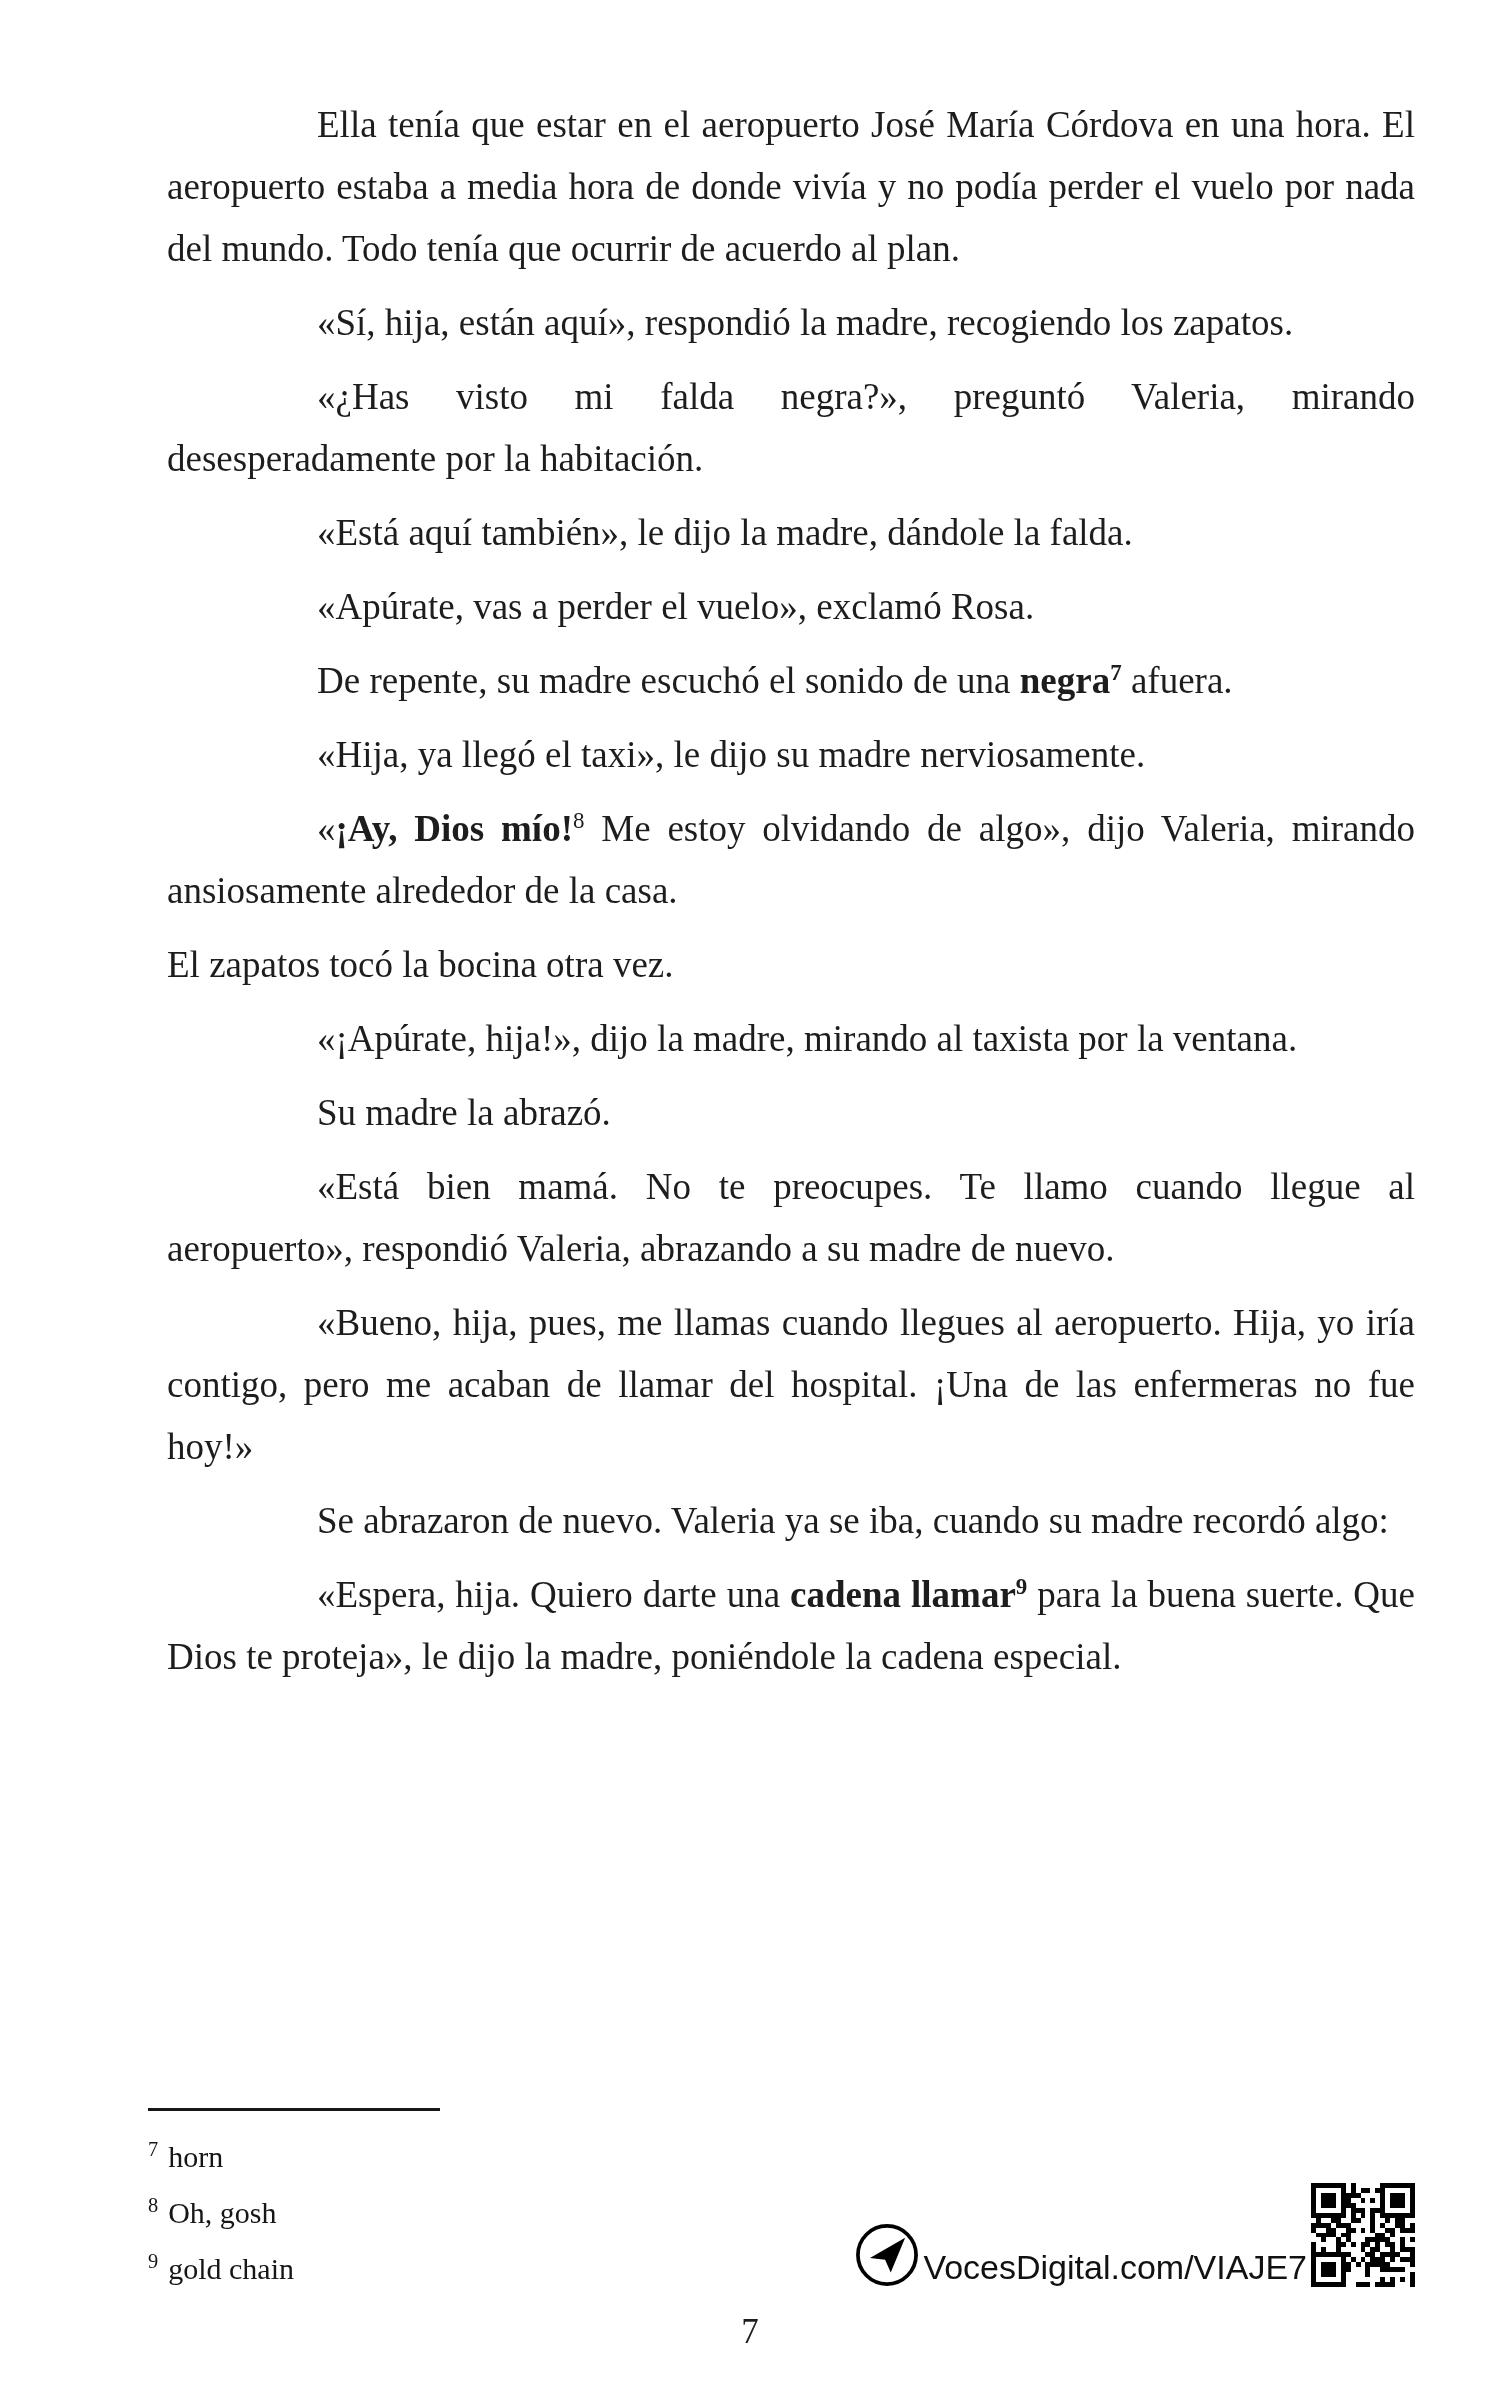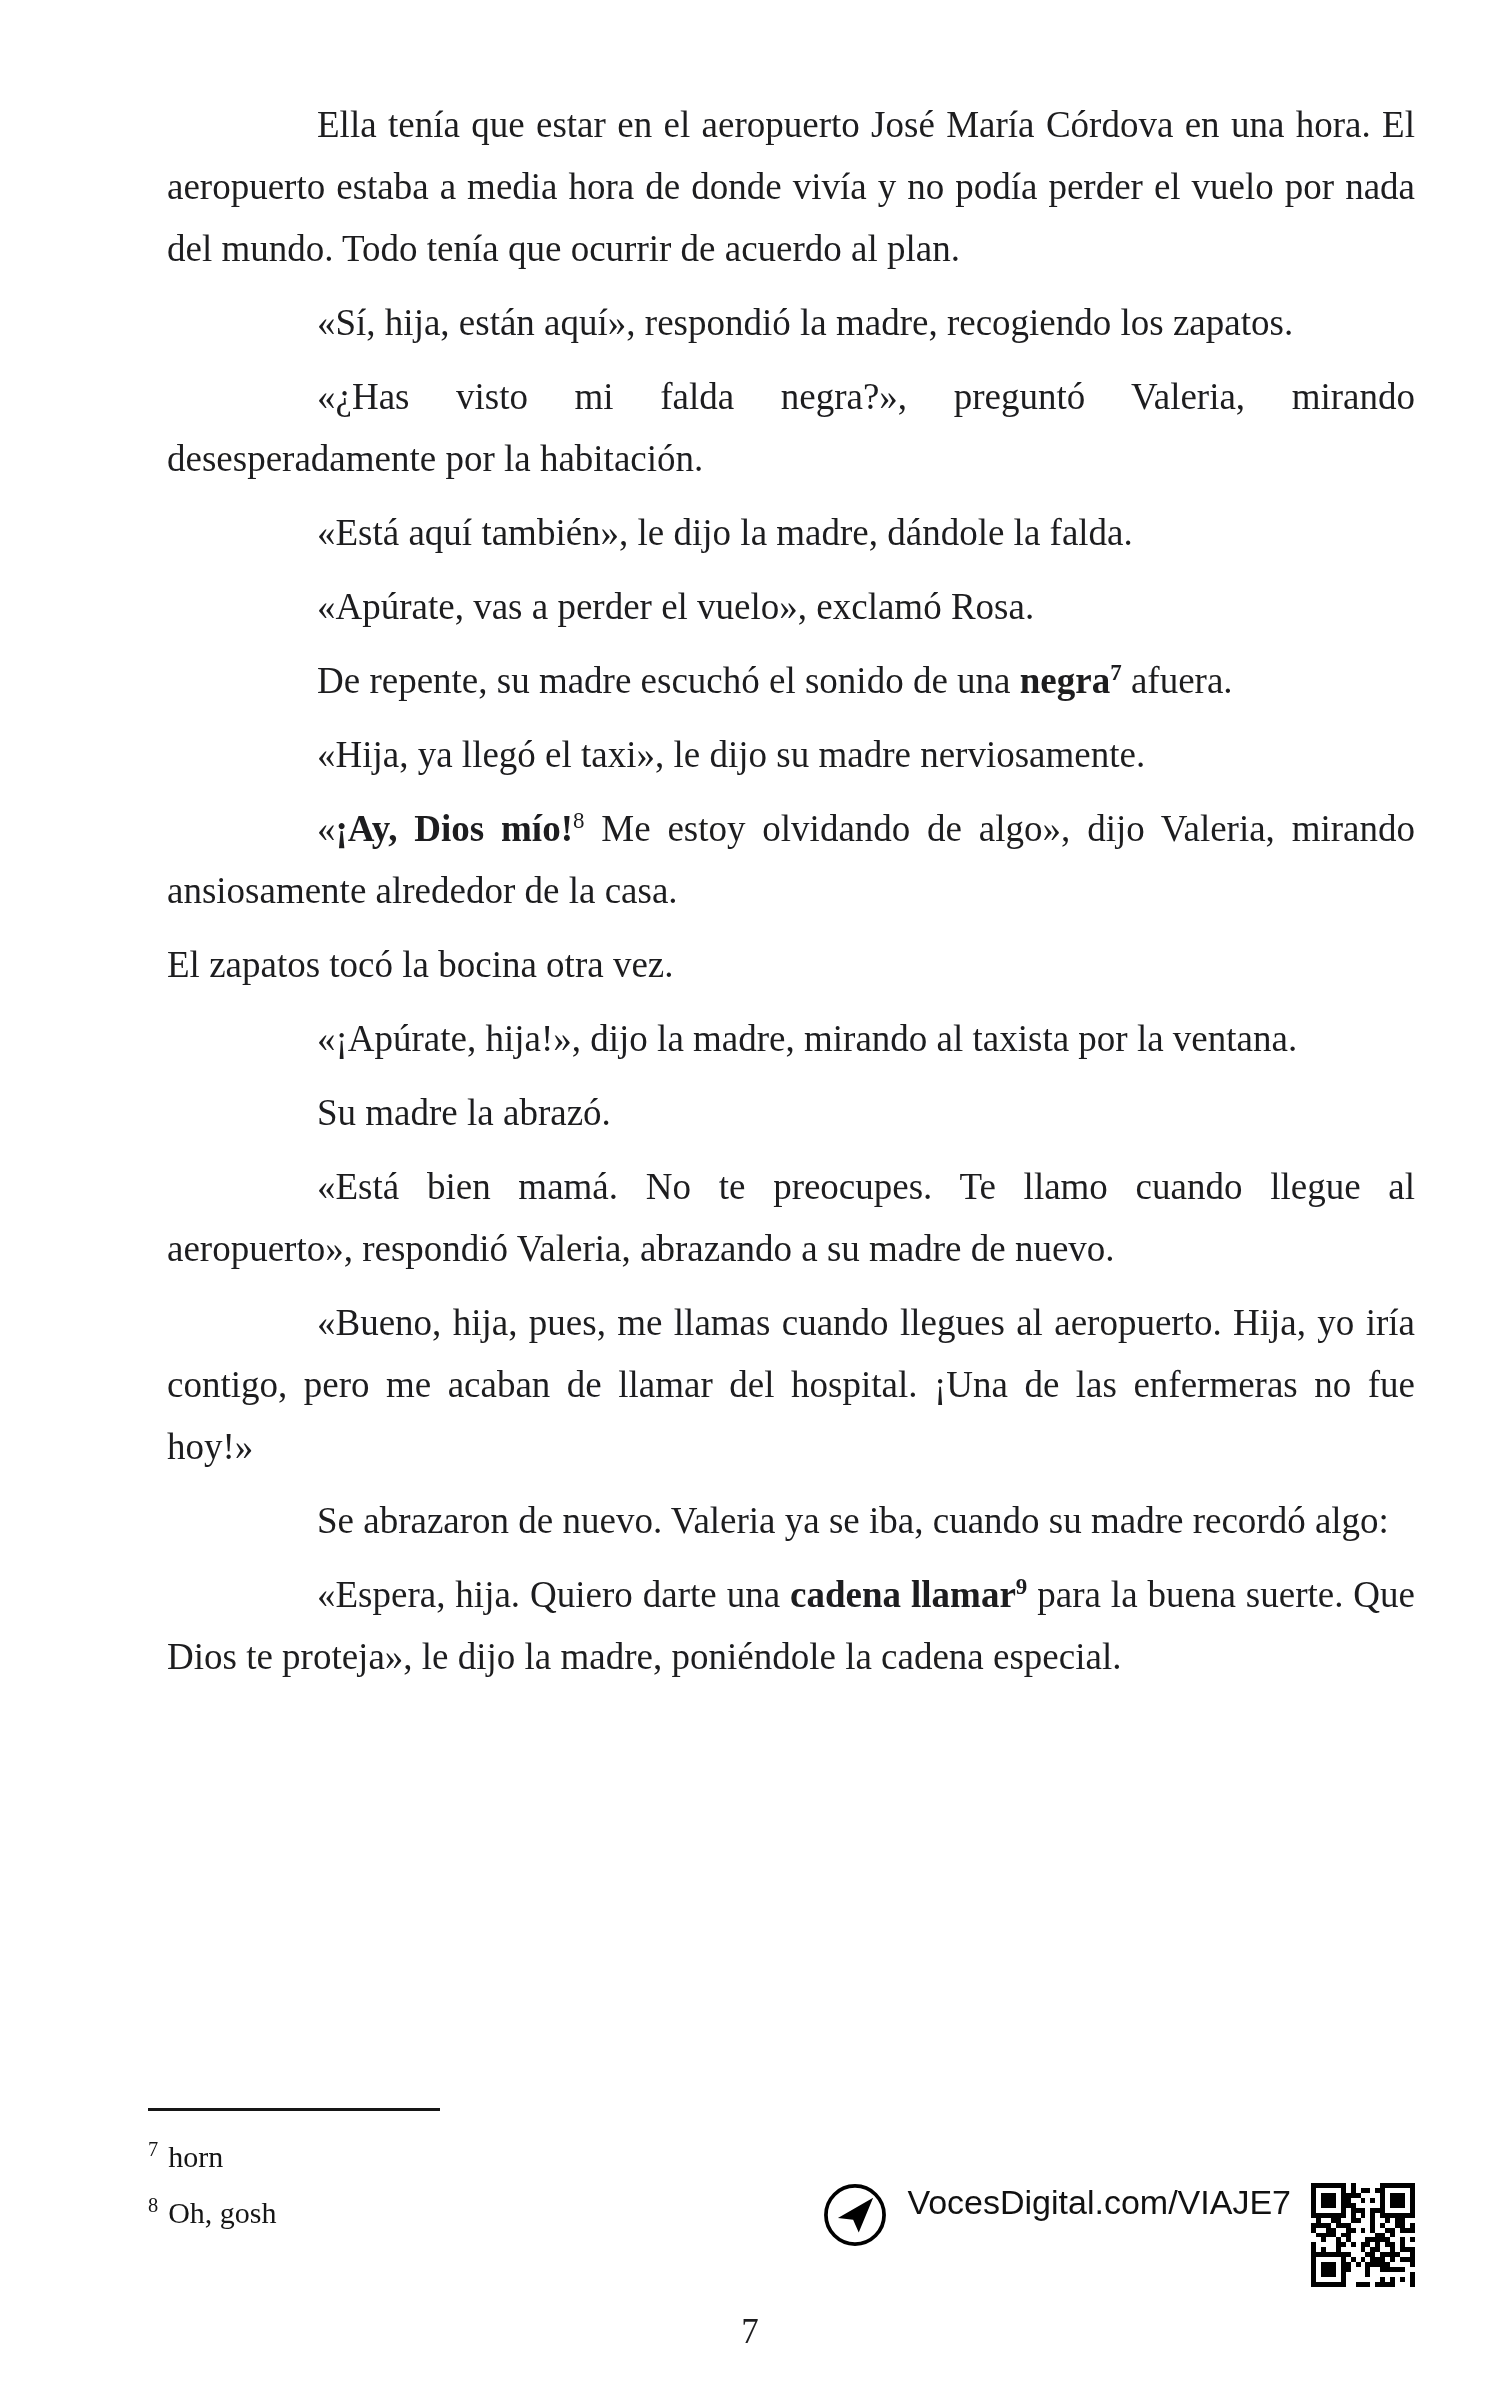--- a/index.html
+++ b/index.html
@@ -57,22 +57,22 @@
     line-height: 0;
     vertical-align: super;
     margin-right: 10px;
   }
 
   .footer {
     position: absolute;
     right: 85px;
     top: 2183px;
     display: flex;
-    align-items: flex-start;
-    gap: 20px;
+    align-items: flex-end;
+    gap: 4px;
   }
   .plane-icon { width: 64px; height: 64px; flex: 0 0 auto; }
   .footer-link {
     font-family: "Liberation Sans", "DejaVu Sans", sans-serif;
     font-size: 34px;
     color: #111111;
     white-space: nowrap;
   }
   .qr {
     width: 104px;
@@ -116,20 +116,21 @@
       <p class="para indent"><span>«Bueno, hija, pues, me llamas cuando llegues al aeropuerto. Hija, yo iría contigo, pero me acaban de llamar del hospital. ¡Una de las enfermeras no fue hoy!»</span></p>
       <p class="para indent"><span>Se abrazaron de nuevo. Valeria ya se iba, cuando su madre recordó algo:</span></p>
       <p class="para indent"><span>«Espera, hija. Quiero darte una </span><b>cadena llamar</b><sup class="bold">9</sup><span> para la buena suerte. Que Dios te proteja», le dijo la madre, poniéndole la cadena especial.</span></p>
     </div>
 
   <div class="footnotes">
     <div class="footnote-divider"></div>
     <div>
         <div class="footnote"><sup>7</sup>horn</div>
         <div class="footnote"><sup>8</sup>Oh, gosh</div>
+        <div class="footnote"><sup>9</sup>gold chain</div>
       </div>
   </div>
 
   <div class="footer">
     <svg class="plane-icon" viewBox="0 0 24 24">
       <circle cx="12" cy="12" r="10.9" fill="none" stroke="#000000" stroke-width="1.4"></circle>
       <polygon points="5.6,13.1 18.8,5.5 13.4,18.6 11.3,13.8" fill="#000000"></polygon>
     </svg>
     <span class="footer-link">VocesDigital.com/VIAJE7</span>
     <div class="qr">

